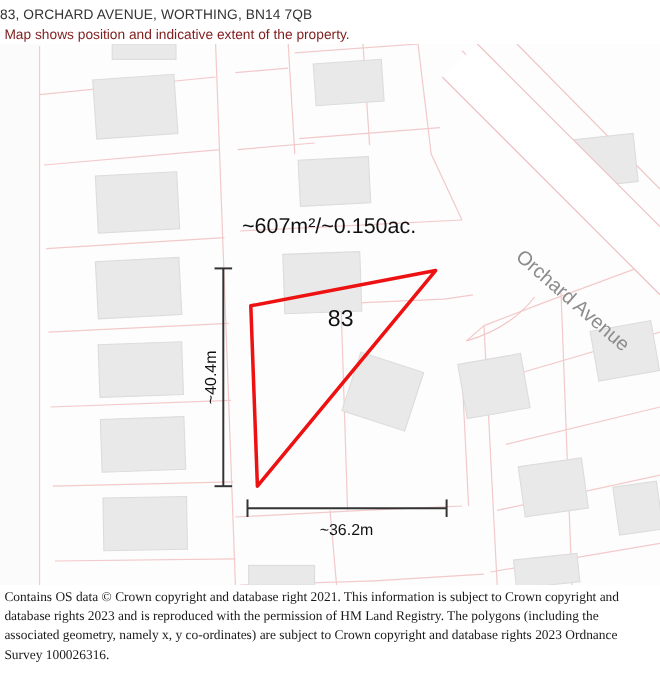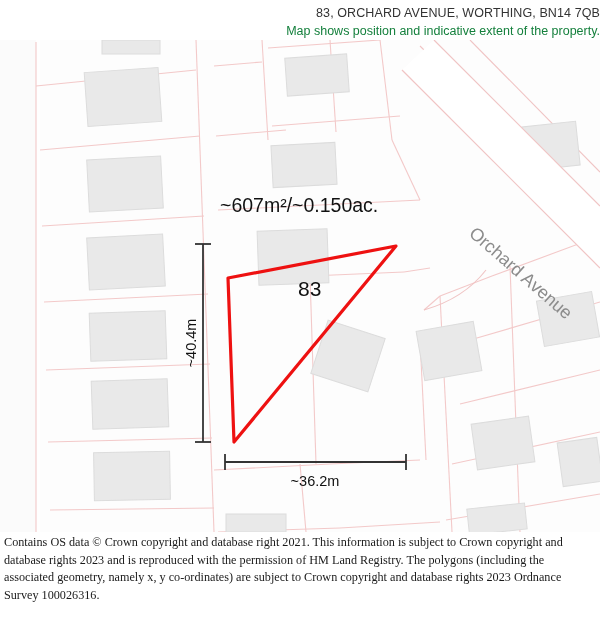--- a/index.html
+++ b/index.html
@@ -19,33 +19,33 @@
     width: 600px;
     height: 625px;
   }
   
   .header {
     position: absolute;
     left: 0;
     top: 0;
     width: 600px;
     height: 40px;
-    text-align: right;
+    text-align: left;
   }
   .title {
     font-size: 12.5px;
     color: #333333;
     margin: 6px 0 0 0;
     line-height: 15px;
     letter-spacing: 0.1px;
   }
   .subtitle {
     font-size: 12.5px;
-    color: #15803d;
-    margin: 3px 0 0 14px;
+    color: #7f1d1d;
+    margin: 3px 0 0 4px;
     line-height: 15px;
   }
   
   .map {
     position: absolute;
     left: 0;
     top: 40px;
     width: 600px;
     height: 492px;
     background: #ffffff;

